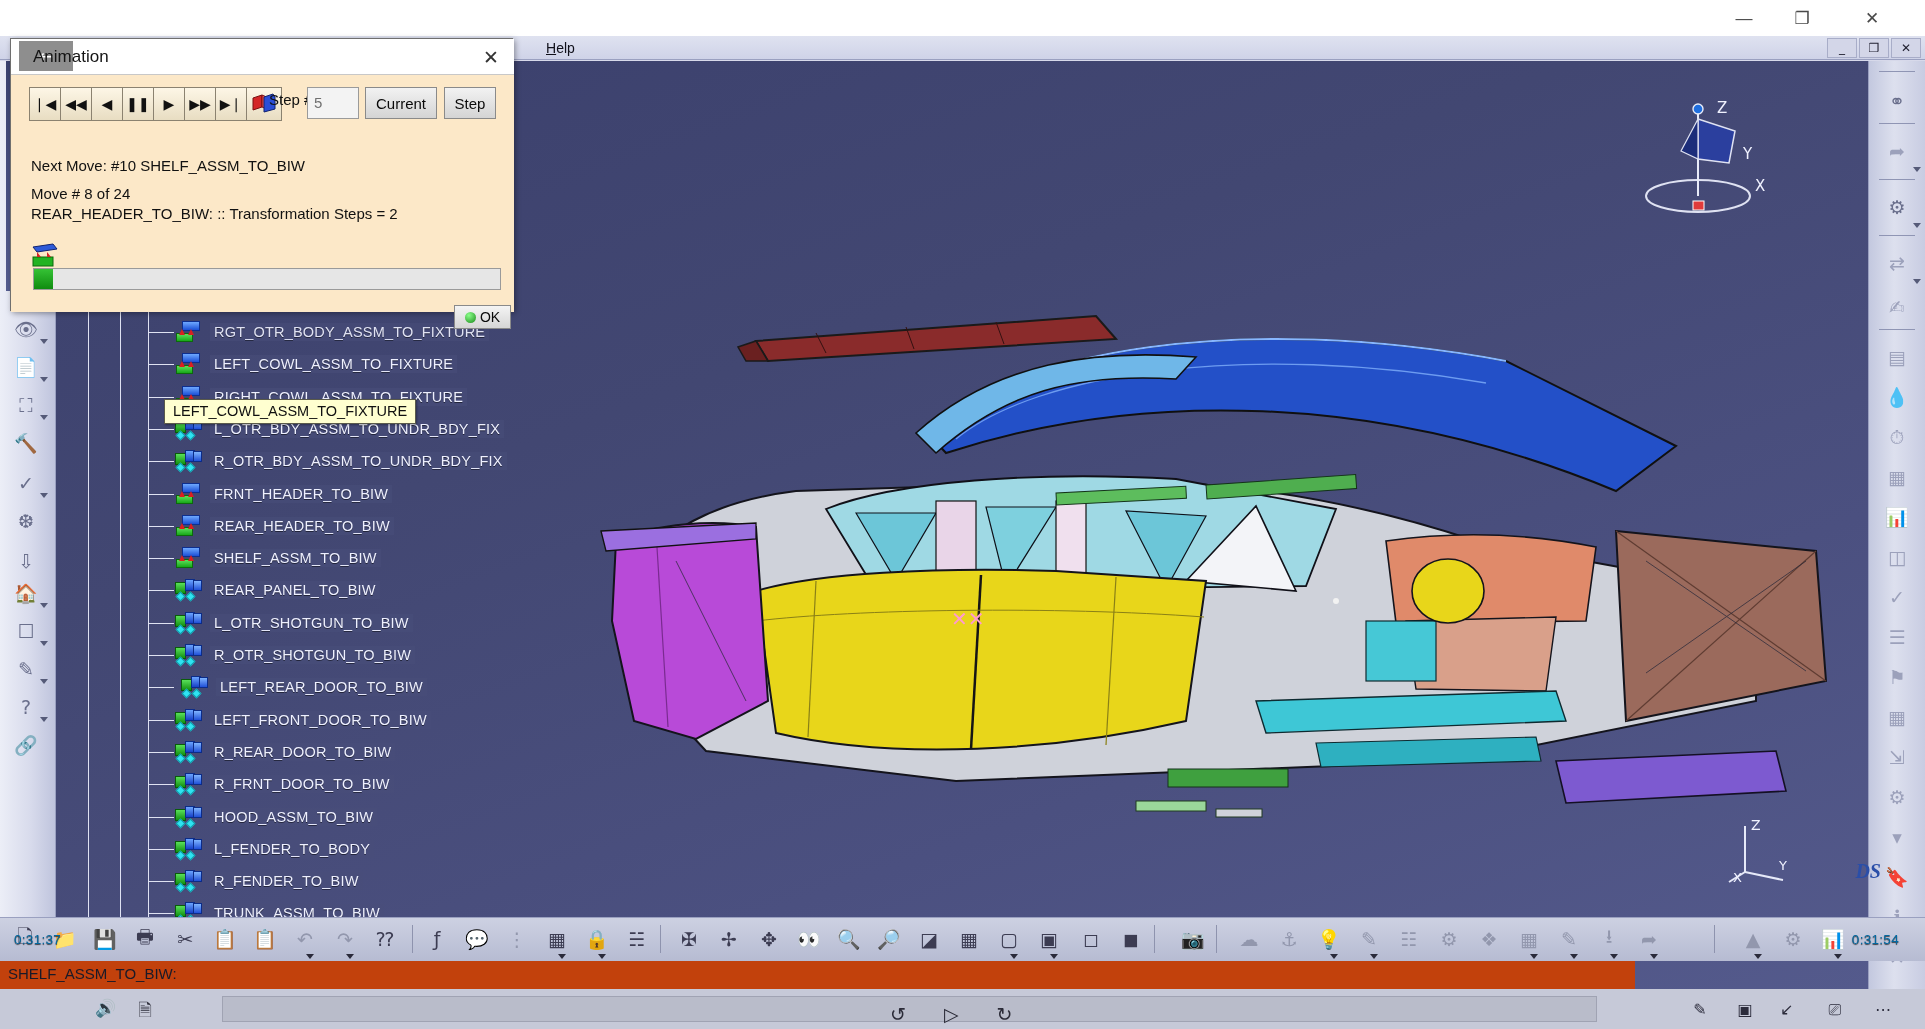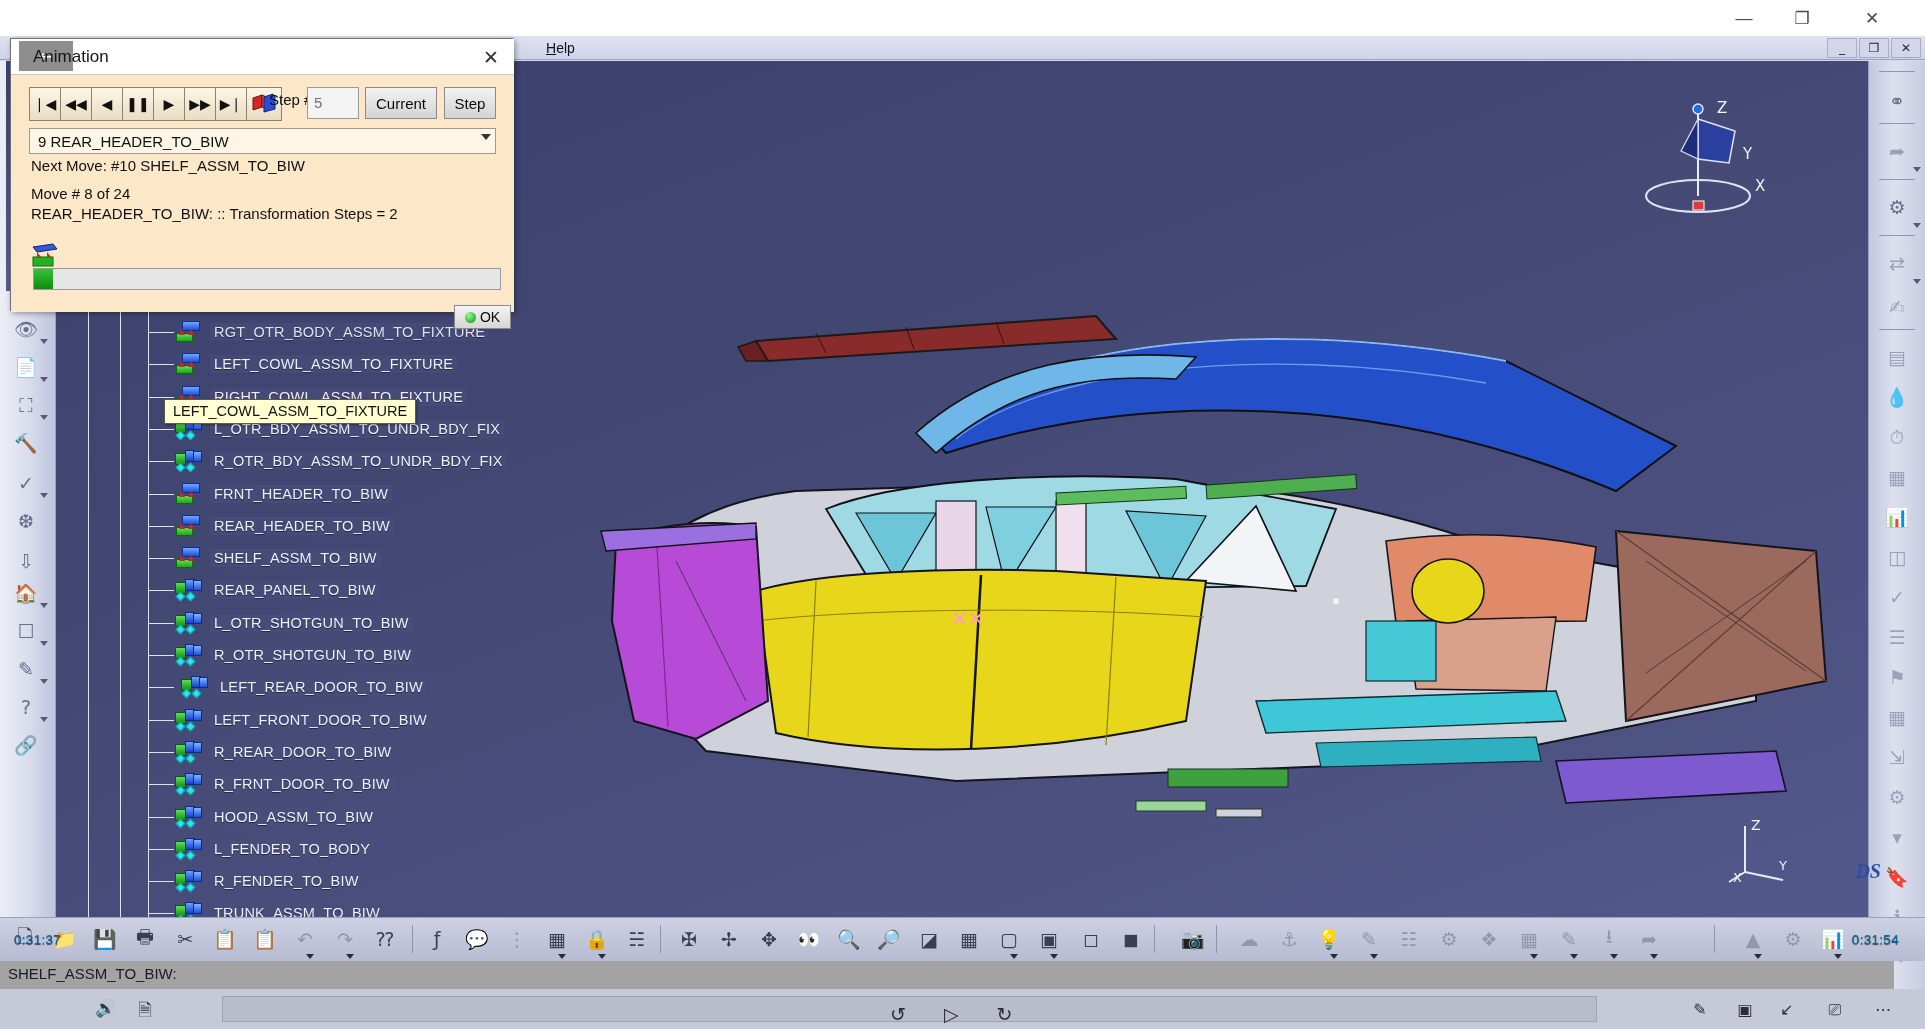--- a/index.html
+++ b/index.html
@@ -289,22 +289,22 @@
   .btb-icon.dim { color: #9297ad; }
   .btb-sep {
     position: absolute; top: 7px; width: 1px; height: 28px; background: #8e93ae;
   }
   .btb-caret {
     position: absolute; bottom: 2px; width: 0; height: 0;
     border-left: 4px solid transparent; border-right: 4px solid transparent;
     border-top: 5px solid #2a2a3a;
   }
   .statusbar {
-    position: absolute; left: 0; bottom: 40px; width: 1894px; height: 28px;
-    background: #a3a3a3;
+    position: absolute; left: 0; bottom: 40px; width: 1635px; height: 28px;
+    background: #c2410c;
   }
   .status-text { position: absolute; left: 8px; top: 4px; font-size: 15px; color: #1a1a28; }
 
   .taskbar {
     position: absolute; left: 0; bottom: 0; width: 1925px; height: 40px;
     background: #c6c9d8;
   }
   .tb-input {
     position: absolute; left: 222px; top: 7px; width: 1375px; height: 26px;
     background: #b9bcca; border: 1px solid #a0a3b3;
@@ -776,24 +776,20 @@
                 <polygon points="13,4 22,1 24,4 24,16 13,19" fill="#2a4ed8" stroke="#11236e" stroke-width="1"></polygon>
               </svg>
             </div>
           </div>
 
           <div class="step-label">Step #</div>
           <div class="step-input">5</div>
           <div class="btn-std btn-current">Current</div>
           <div class="btn-std btn-next">Step</div>
 
-          <div class="dlg-combo">
-            <span>9 REAR_HEADER_TO_BIW</span>
-            <span class="dlg-combo-arrow"></span>
-          </div>
 
           <div class="dlg-line" style="top:82px">Next Move: #10 SHELF_ASSM_TO_BIW</div>
           <div class="dlg-line" style="top:110px">Move # 8 of 24</div>
           <div class="dlg-line" style="top:130px">REAR_HEADER_TO_BIW:  :: Transformation Steps = 2</div>
 
           <div class="anim-thumb">
             <svg width="34" height="26" viewBox="0 0 34 26">
               <polygon points="2,4 22,1 26,6 6,9" fill="#2e5ad8" stroke="#11236e" stroke-width="1"></polygon>
               <rect x="2" y="14" width="20" height="9" fill="#22b322" stroke="#0c6a0c" stroke-width="1"></rect>
               <polygon points="6,9 6,14 10,14" fill="#d42626"></polygon>

